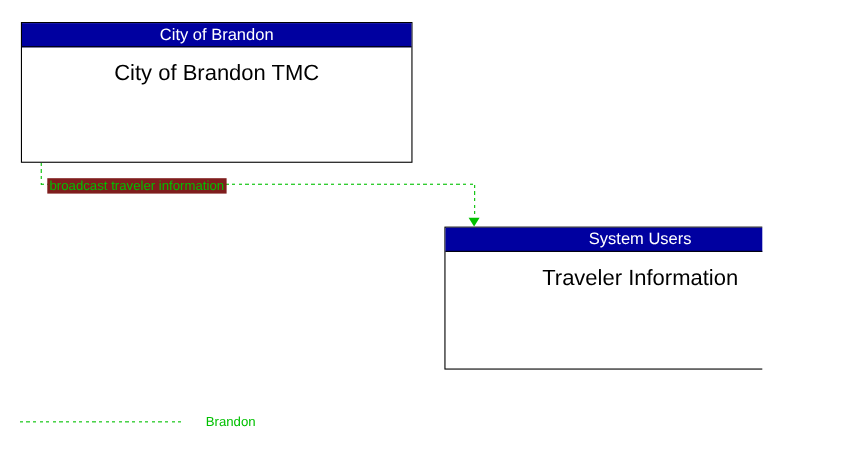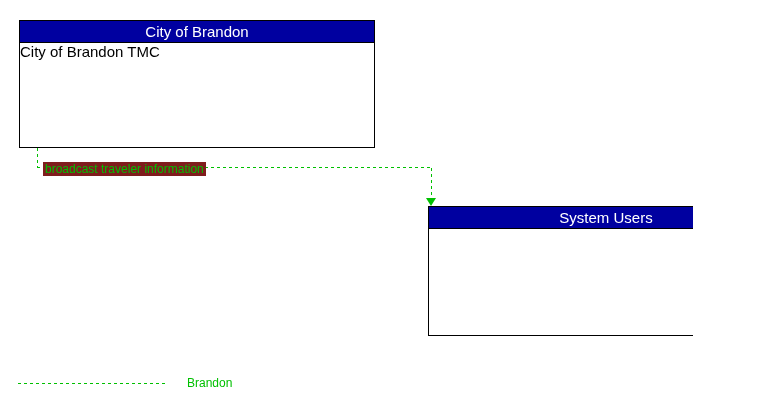--- a/index.html
+++ b/index.html
@@ -17,36 +17,37 @@
     border-radius: 32px;
   }
   
   .entity-box {
     position: absolute;
     border: 1px solid #000000;
     background: #ffffff;
     box-sizing: border-box;
   }
   .entity-box.box-1 { left: 19px; top: 20px; width: 356px; height: 128px; }
-  .entity-box.box-2 { left: 428px; top: 206px; width: 356px; height: 130px; }
+  .entity-box.box-2 { left: 404px; top: 206px; width: 356px; height: 130px; }
   .entity-header {
     height: 21px;
     line-height: 21px;
     background: #0000A0;
     color: #ffffff;
     font-size: 15px;
     text-align: center;
     border-bottom: 1px solid #000000;
     white-space: nowrap;
     overflow: hidden;
   }
   .entity-body {
     color: #000000;
-    font-size: 15px;
-    padding-top: 0;
+    font-size: 20px;
+    text-align: center;
+    padding-top: 13px;
     white-space: nowrap;
   }
   
   .flow-seg { position: absolute; }
   .flow-seg.h {
     height: 1px;
     background: repeating-linear-gradient(to right, #00C000 0 3px, transparent 3px 6px);
   }
   .flow-seg.v {
     width: 1px;
@@ -100,20 +101,21 @@
 
 <div class="canvas">
 
   <div class="entity-box box-1">
     <div class="entity-header">City of Brandon</div>
     <div class="entity-body">City of Brandon TMC</div>
   </div>
 
   <div class="entity-box box-2">
     <div class="entity-header">System Users</div>
+    <div class="entity-body">Traveler Information</div>
   </div>
 
   <div class="flow-seg v seg-start-drop"></div>
   <div class="flow-seg h seg-horizontal"></div>
   <div class="flow-seg v seg-end-drop"></div>
   <div class="flow-arrowhead"></div>
   <div class="flow-label">broadcast traveler information</div>
 
   <div class="legend-line"></div>
   <div class="legend-label">Brandon</div>

